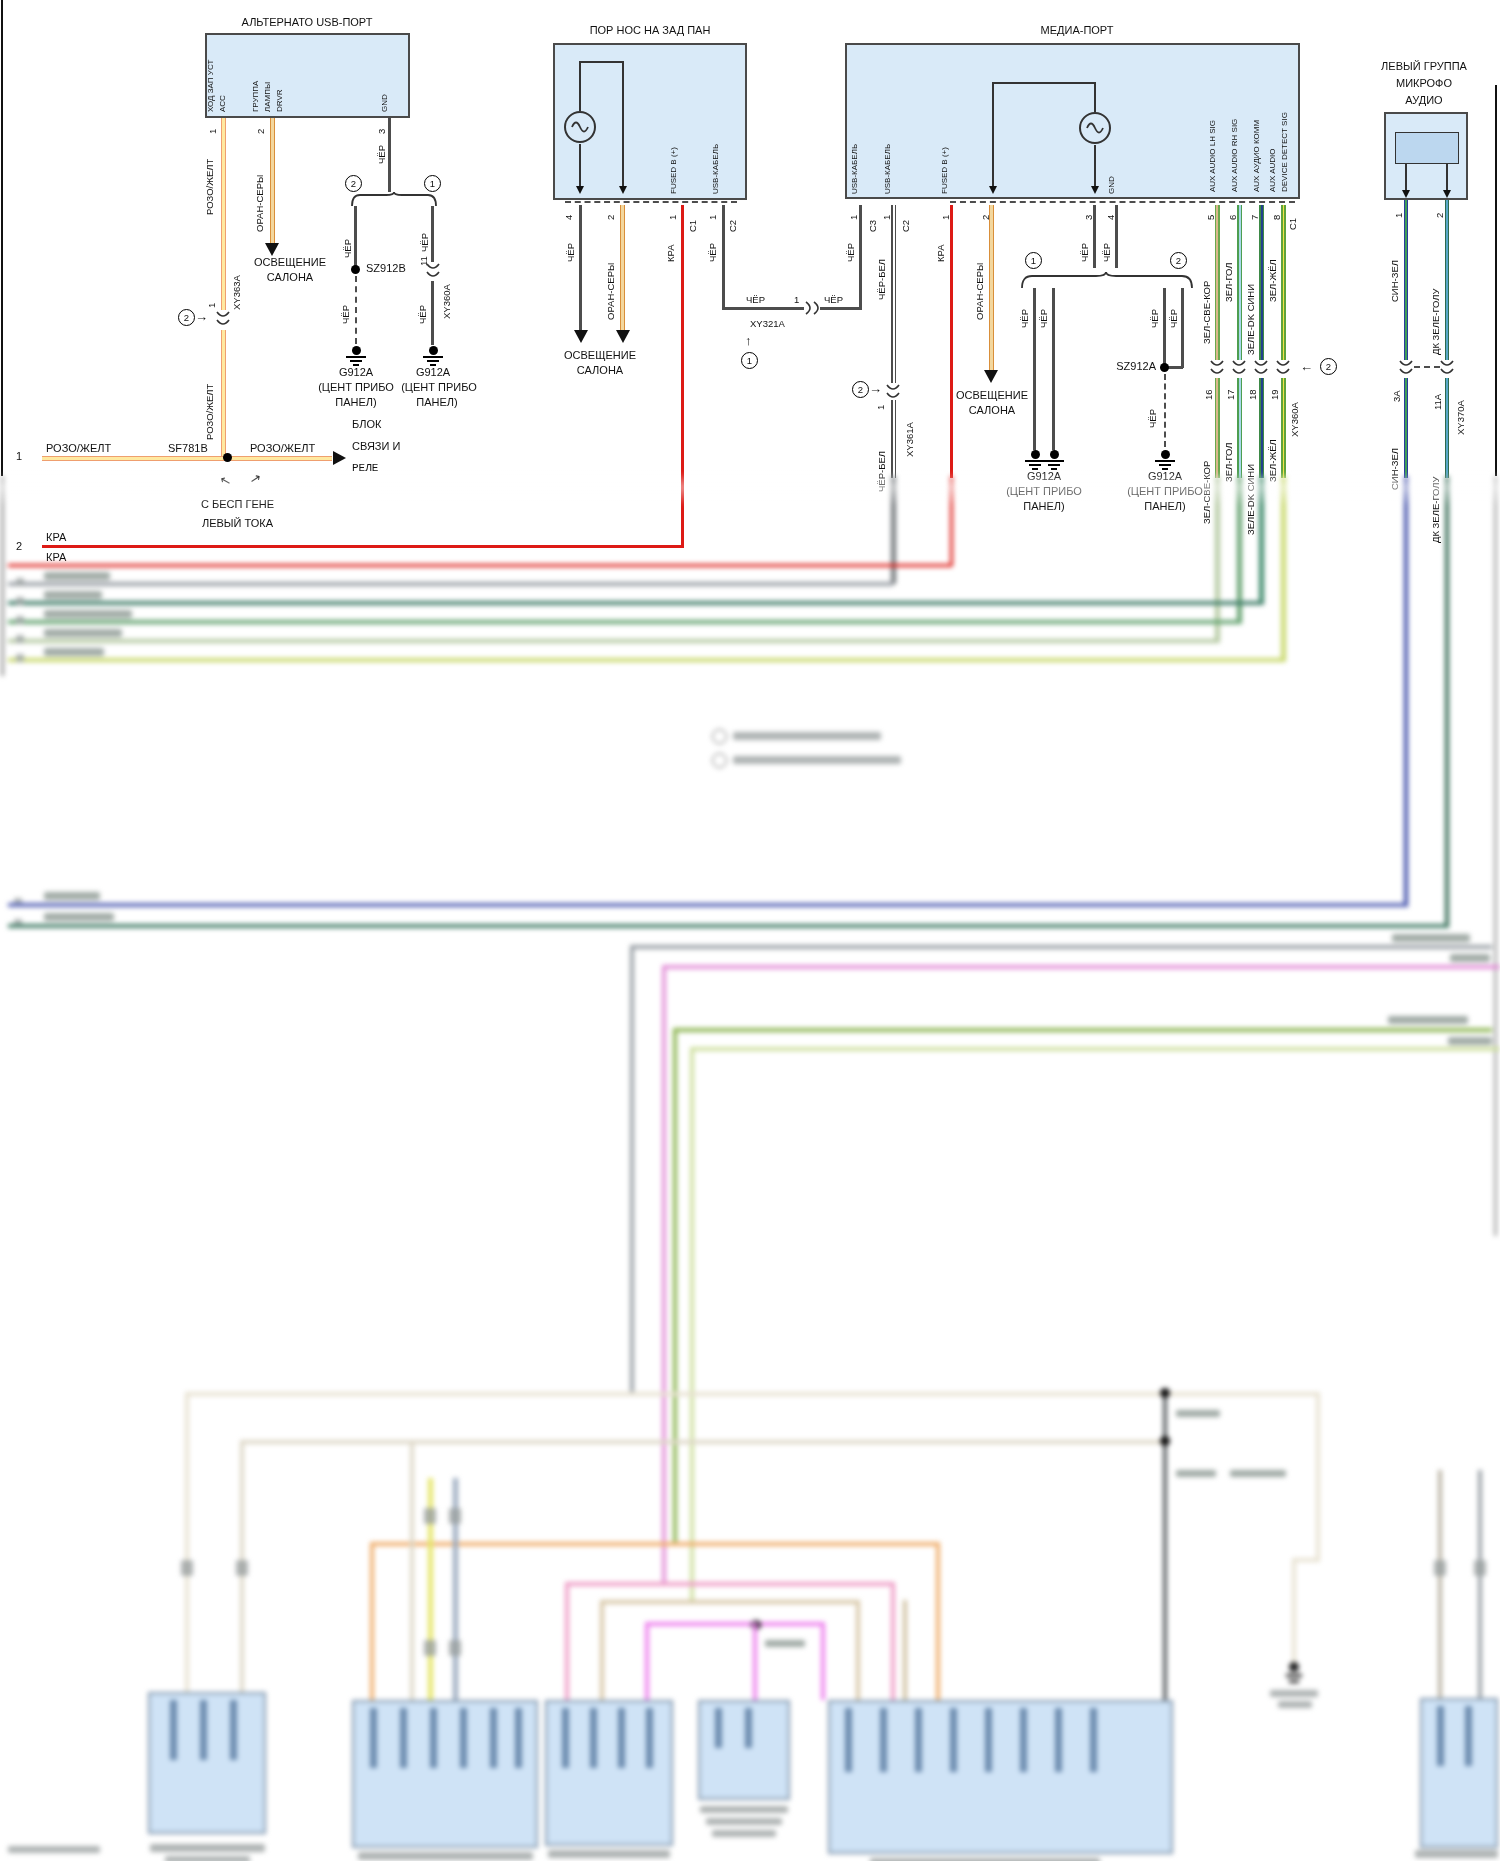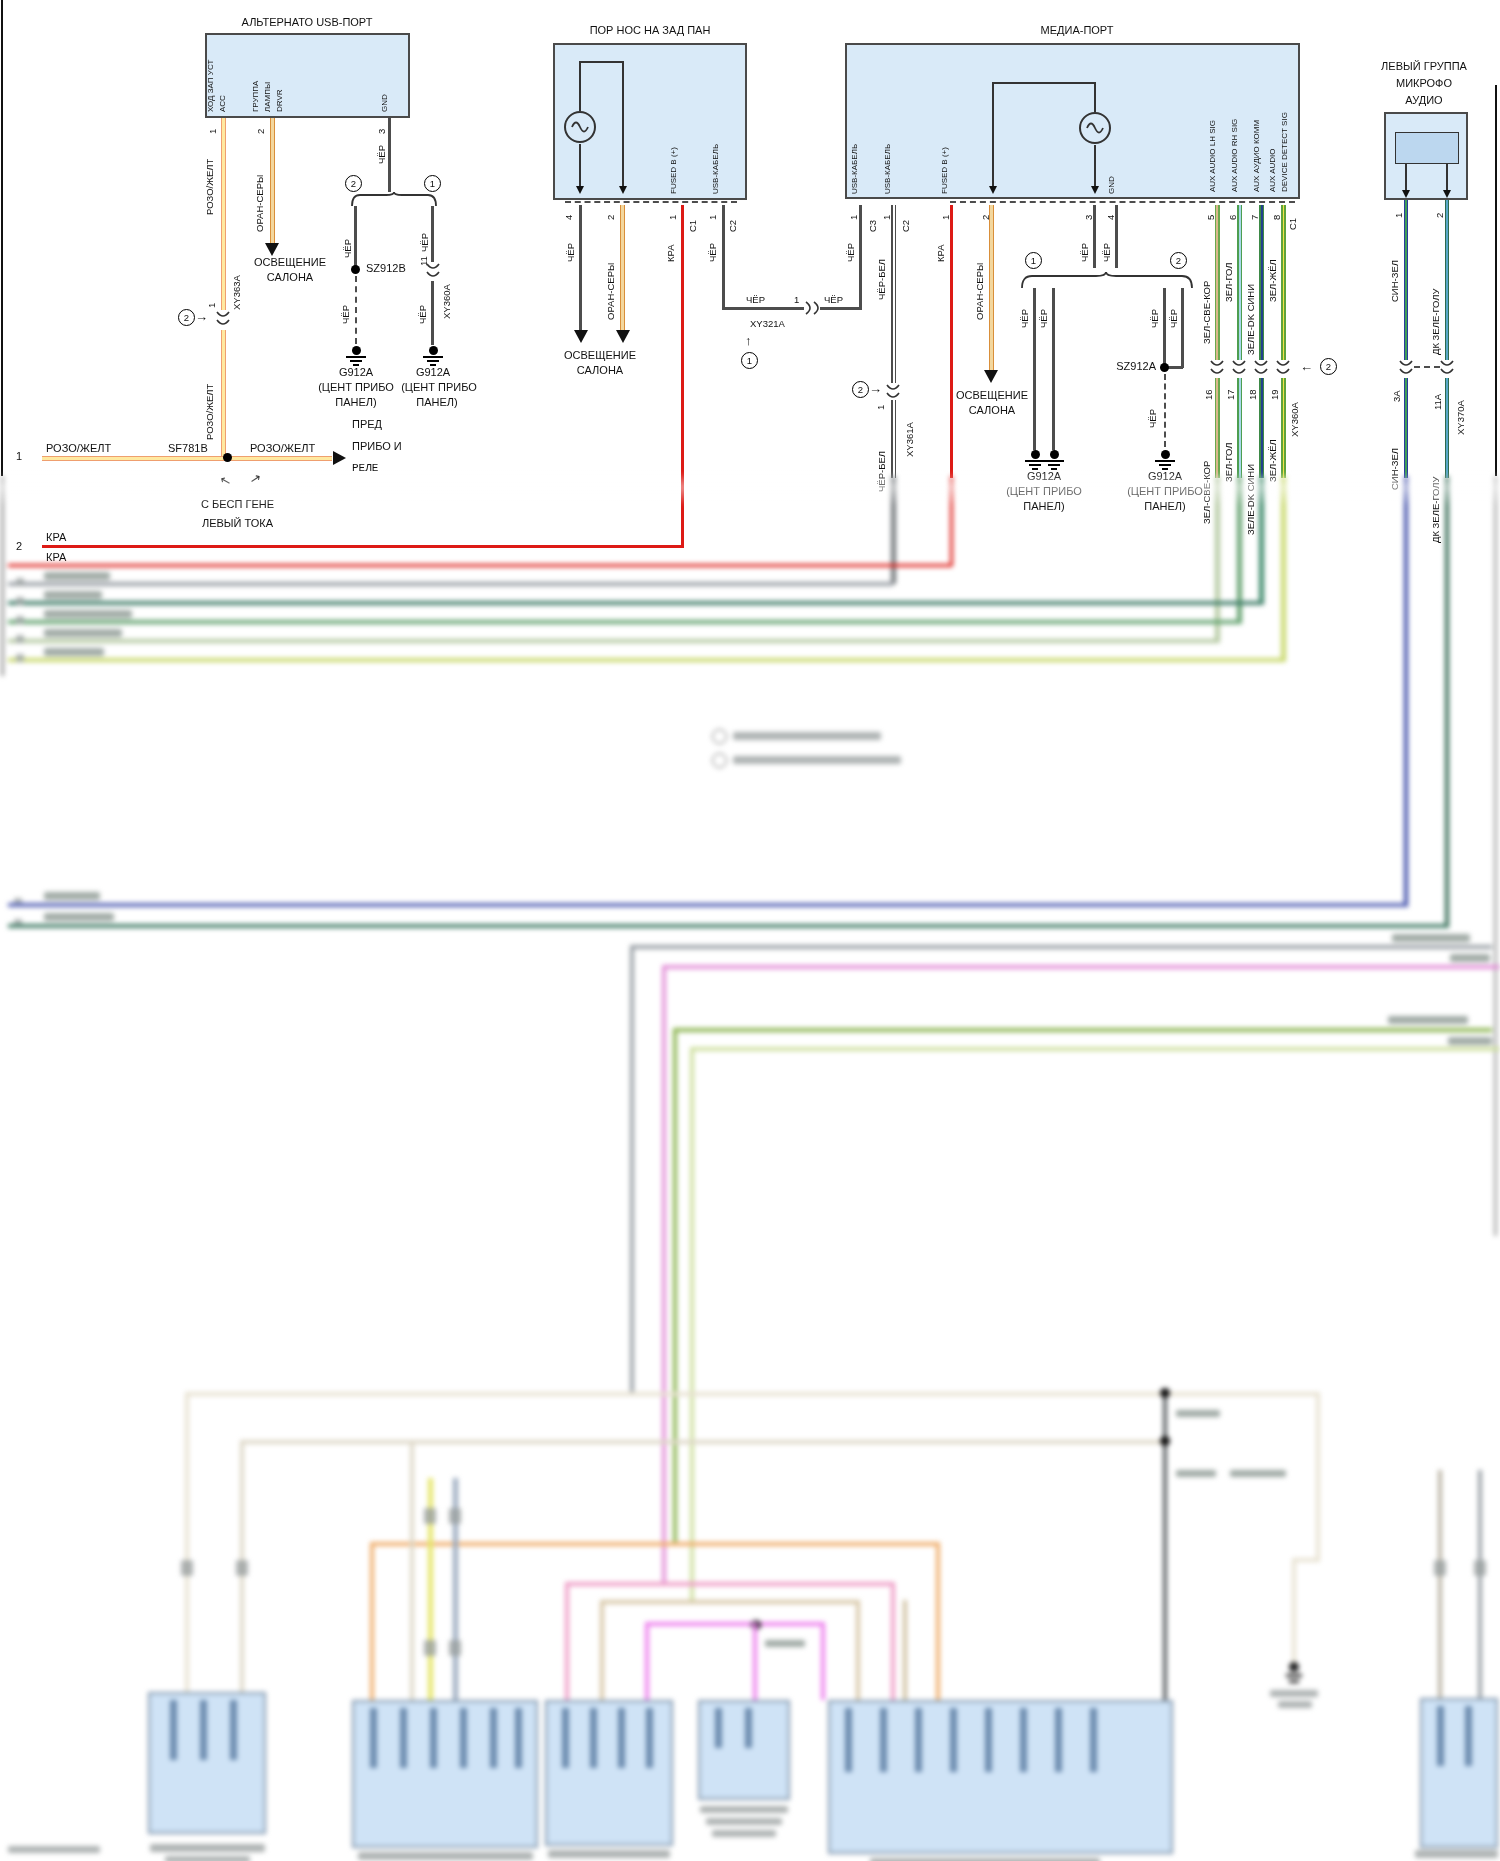--- a/index.html
+++ b/index.html
@@ -132,22 +132,22 @@
   <div class="hl ctr" style="left:388px;top:381px;width:102px;">(ЦЕНТ ПРИБО</div>
   <div class="hl ctr" style="left:397px;top:396px;width:80px;">ПАНЕЛ)</div>
 
   <div class="hl" style="left:16px;top:450px;">1</div>
   <div class="hl" style="left:46px;top:442px;">РОЗО/ЖЕЛТ</div>
   <div class="wv c-rozo-h" style="left:42px;top:456px;width:290px;height:5px;"></div>
   <div class="hl" style="left:168px;top:442px;">SF781B</div>
   <div class="dot" style="left:223px;top:453px;"></div>
   <div class="hl" style="left:250px;top:442px;">РОЗО/ЖЕЛТ</div>
   <div class="arr-r" style="left:333px;top:451px;"></div>
-  <div class="hl" style="left:352px;top:418px;">ПРЕД</div>
-  <div class="hl" style="left:352px;top:440px;">ПРИБО И</div>
+  <div class="hl" style="left:352px;top:418px;">БЛОК</div>
+  <div class="hl" style="left:352px;top:440px;">СВЯЗИ И</div>
   <div class="hl" style="left:352px;top:462px;font-family:Liberation Mono, monospace;">РЕЛЕ</div>
   <div class="hl ctr" style="left:180px;top:498px;width:115px;">С БЕСП ГЕНЕ</div>
   <div class="hl ctr" style="left:180px;top:517px;width:115px;">ЛЕВЫЙ ТОКА</div>
   <div class="ta" style="left:220px;top:474px;transform:rotate(-15deg);">↖</div>
   <div class="ta" style="left:250px;top:472px;transform:rotate(12deg);">↗</div>
 
   <div class="hl" style="left:16px;top:540px;">2</div>
   <div class="hl" style="left:46px;top:531px;">КРА</div>
   <div class="wv c-kra" style="left:42px;top:545px;width:641px;height:3px;"></div>
   <div class="hl" style="left:46px;top:551px;">КРА</div>

